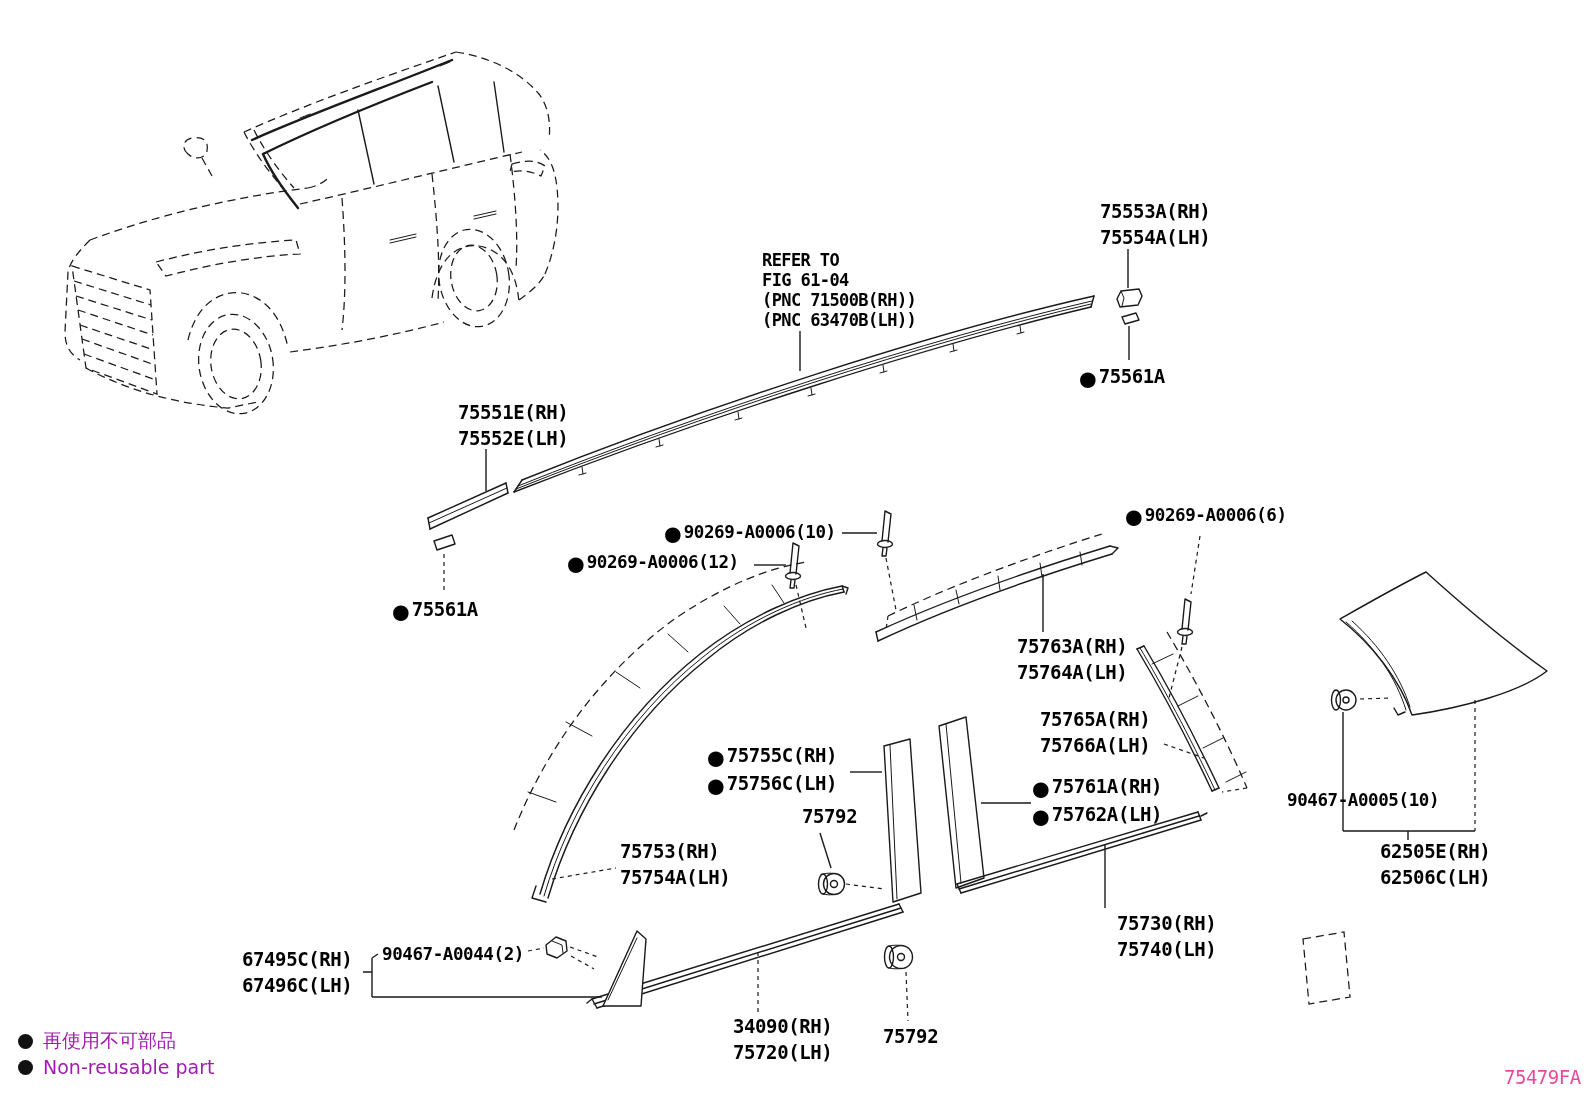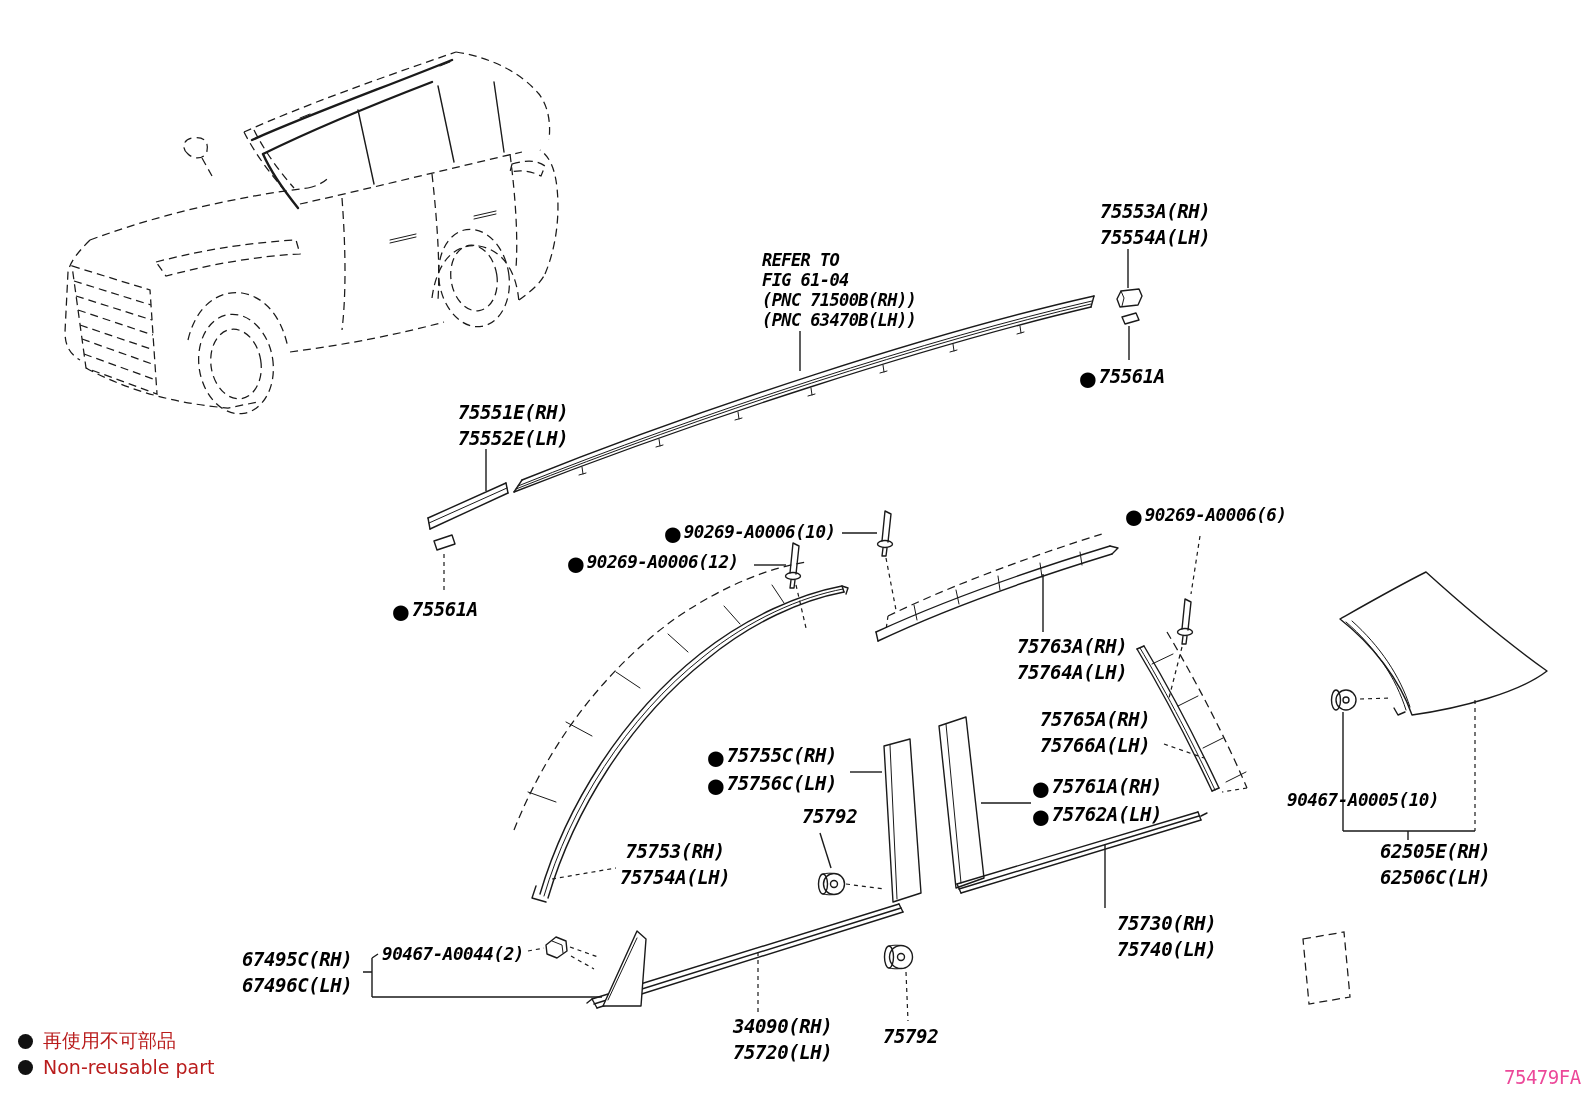--- a/index.html
+++ b/index.html
@@ -7,26 +7,26 @@
           font-family:"DejaVu Sans Mono", monospace;}
   #art{position:absolute;left:0;top:0;}
   .s  {fill:none;stroke:#1a1a1a;stroke-width:1.4;stroke-linecap:round;stroke-linejoin:round;}
   .s2 {fill:none;stroke:#1a1a1a;stroke-width:2.4;stroke-linecap:round;stroke-linejoin:round;}
   .th {fill:none;stroke:#1a1a1a;stroke-width:1;stroke-linecap:round;stroke-linejoin:round;}
   .d  {fill:none;stroke:#1a1a1a;stroke-width:1.25;stroke-dasharray:8 5;stroke-linecap:butt;}
   .d2 {fill:none;stroke:#1a1a1a;stroke-width:1.2;stroke-dasharray:4 4;stroke-linecap:butt;}
   .ld {fill:none;stroke:#1a1a1a;stroke-width:1.4;stroke-linecap:butt;}
   .wfill{fill:#ffffff;stroke:#1a1a1a;stroke-width:1.4;stroke-linejoin:round;}
   .lbl{position:absolute;font-weight:bold;font-size:19px;line-height:26px;color:#000;
-       letter-spacing:-0.4px;white-space:pre;font-style:italic;}
+       letter-spacing:-0.4px;white-space:pre;}
   .lbl.small{font-size:17.5px;}
   .lbl.note{font-size:17px;line-height:20px;letter-spacing:-0.6px;}
   .dot-ch{font-size:26px;line-height:1;vertical-align:-4px;margin-right:3px;letter-spacing:0;}
   #legend{position:absolute;left:10px;top:1028px;font-family:"DejaVu Sans", "Liberation Sans", sans-serif;
-          font-size:19px;color:#b91c1c;}
+          font-size:19px;color:#a21caf;}
   .legend-row{height:26px;display:flex;align-items:center;}
   .legend-dot{width:15px;height:15px;border-radius:50%;background:#111;display:inline-block;
               margin:0 10px 0 8px;flex:0 0 auto;}
   #figure-code{position:absolute;left:1504px;top:1066px;font-family:"DejaVu Sans Mono", monospace;
                font-size:19px;color:#ec4899;letter-spacing:-0.5px;}
 </style>
 </head>
 <body>
 
 <div id="canvas">
@@ -228,21 +228,21 @@
       <div class="lbl" style="left: 1080px; top: 363px;"><div class="lbl-line"><span class="dot-ch">●</span>75561A</div></div>
       <div class="lbl" style="left: 393px; top: 596px;"><div class="lbl-line"><span class="dot-ch">●</span>75561A</div></div>
       <div class="lbl small" style="left: 665px; top: 519px;"><div class="lbl-line"><span class="dot-ch">●</span>90269-A0006(10)</div></div>
       <div class="lbl small" style="left: 568px; top: 549px;"><div class="lbl-line"><span class="dot-ch">●</span>90269-A0006(12)</div></div>
       <div class="lbl small" style="left: 1126px; top: 502px;"><div class="lbl-line"><span class="dot-ch">●</span>90269-A0006(6)</div></div>
       <div class="lbl" style="left: 1017px; top: 633px;"><div class="lbl-line">75763A(RH)</div><div class="lbl-line">75764A(LH)</div></div>
       <div class="lbl" style="left: 1040px; top: 706px;"><div class="lbl-line">75765A(RH)</div><div class="lbl-line">75766A(LH)</div></div>
       <div class="lbl" style="left: 708px; top: 742px;"><div class="lbl-line"><span class="dot-ch">●</span>75755C(RH)</div><div class="lbl-line"><span class="dot-ch">●</span>75756C(LH)</div></div>
       <div class="lbl" style="left: 802px; top: 803px;"><div class="lbl-line">75792</div></div>
       <div class="lbl" style="left: 1033px; top: 773px;"><div class="lbl-line"><span class="dot-ch">●</span>75761A(RH)</div><div class="lbl-line"><span class="dot-ch">●</span>75762A(LH)</div></div>
-      <div class="lbl" style="left: 620px; top: 838px; text-align: center;"><div class="lbl-line">75753(RH)</div><div class="lbl-line">75754A(LH)</div></div>
+      <div class="lbl" style="left: 620px; top: 838px;"><div class="lbl-line">75753(RH)</div><div class="lbl-line">75754A(LH)</div></div>
       <div class="lbl small" style="left: 1287px; top: 787px;"><div class="lbl-line">90467-A0005(10)</div></div>
       <div class="lbl" style="left: 1380px; top: 838px;"><div class="lbl-line">62505E(RH)</div><div class="lbl-line">62506C(LH)</div></div>
       <div class="lbl" style="left: 1077px; top: 910px; margin-left: 40px;"><div class="lbl-line">75730(RH)</div><div class="lbl-line">75740(LH)</div></div>
       <div class="lbl" style="left: 242px; top: 946px;"><div class="lbl-line">67495C(RH)</div><div class="lbl-line">67496C(LH)</div></div>
       <div class="lbl small" style="left: 382px; top: 941px;"><div class="lbl-line">90467-A0044(2)</div></div>
       <div class="lbl" style="left: 733px; top: 1013px;"><div class="lbl-line">34090(RH)</div><div class="lbl-line">75720(LH)</div></div>
       <div class="lbl" style="left: 883px; top: 1023px;"><div class="lbl-line">75792</div></div>
     </div>
 
   <div id="legend">

